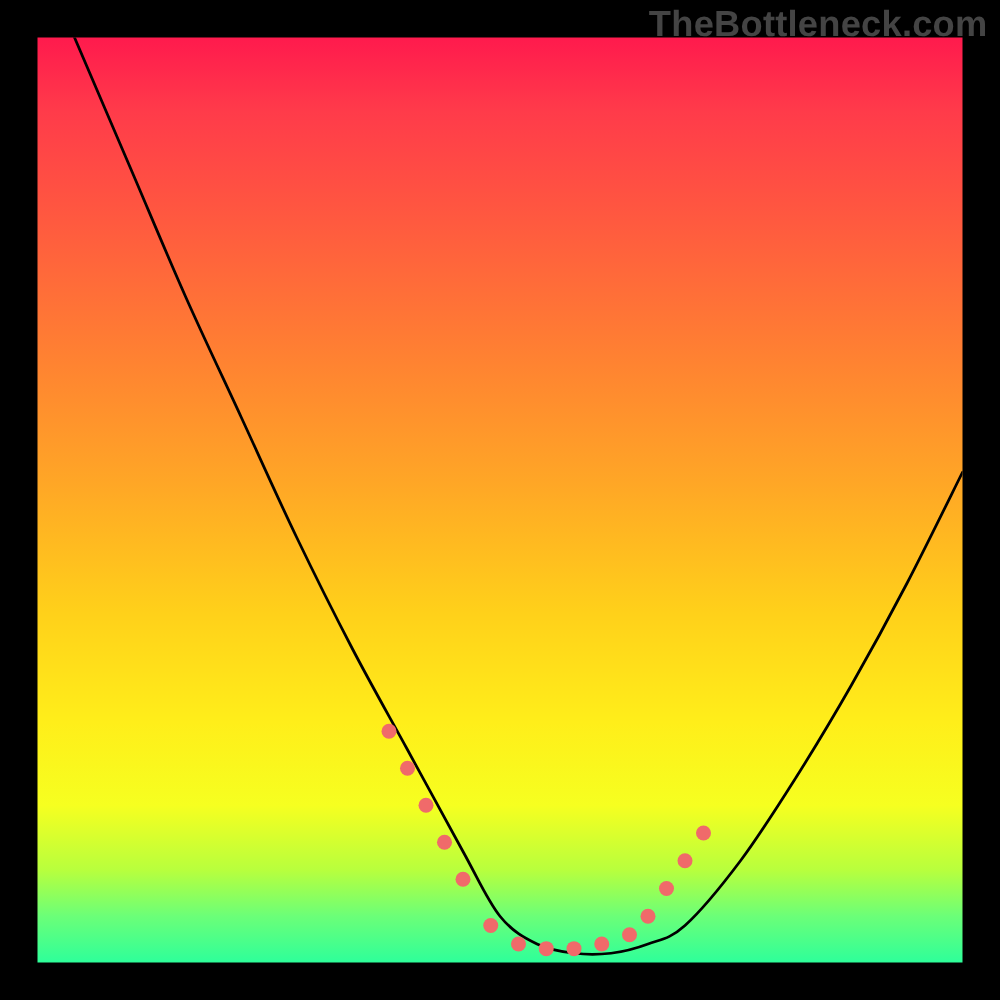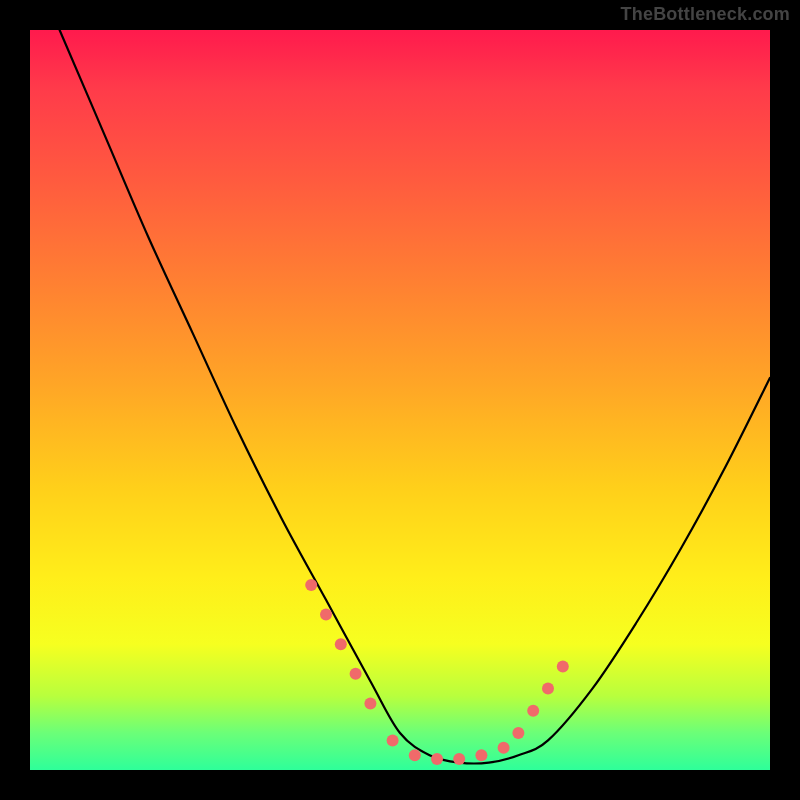--- a/index.html
+++ b/index.html
@@ -15,21 +15,21 @@
     position: relative;
     width: 800px;
     height: 800px;
     background: #000;
   }
   .attribution {
     position: absolute;
     top: 4px;
     right: 10px;
     color: #444;
-    font-size: 18px;
+    font-size: 29px;
     font-weight: 600;
     letter-spacing: 0.2px;
     user-select: none;
   }
   .plot-area {
     position: absolute;
     left: 30px;
     top: 30px;
     width: 740px;
     height: 740px;

